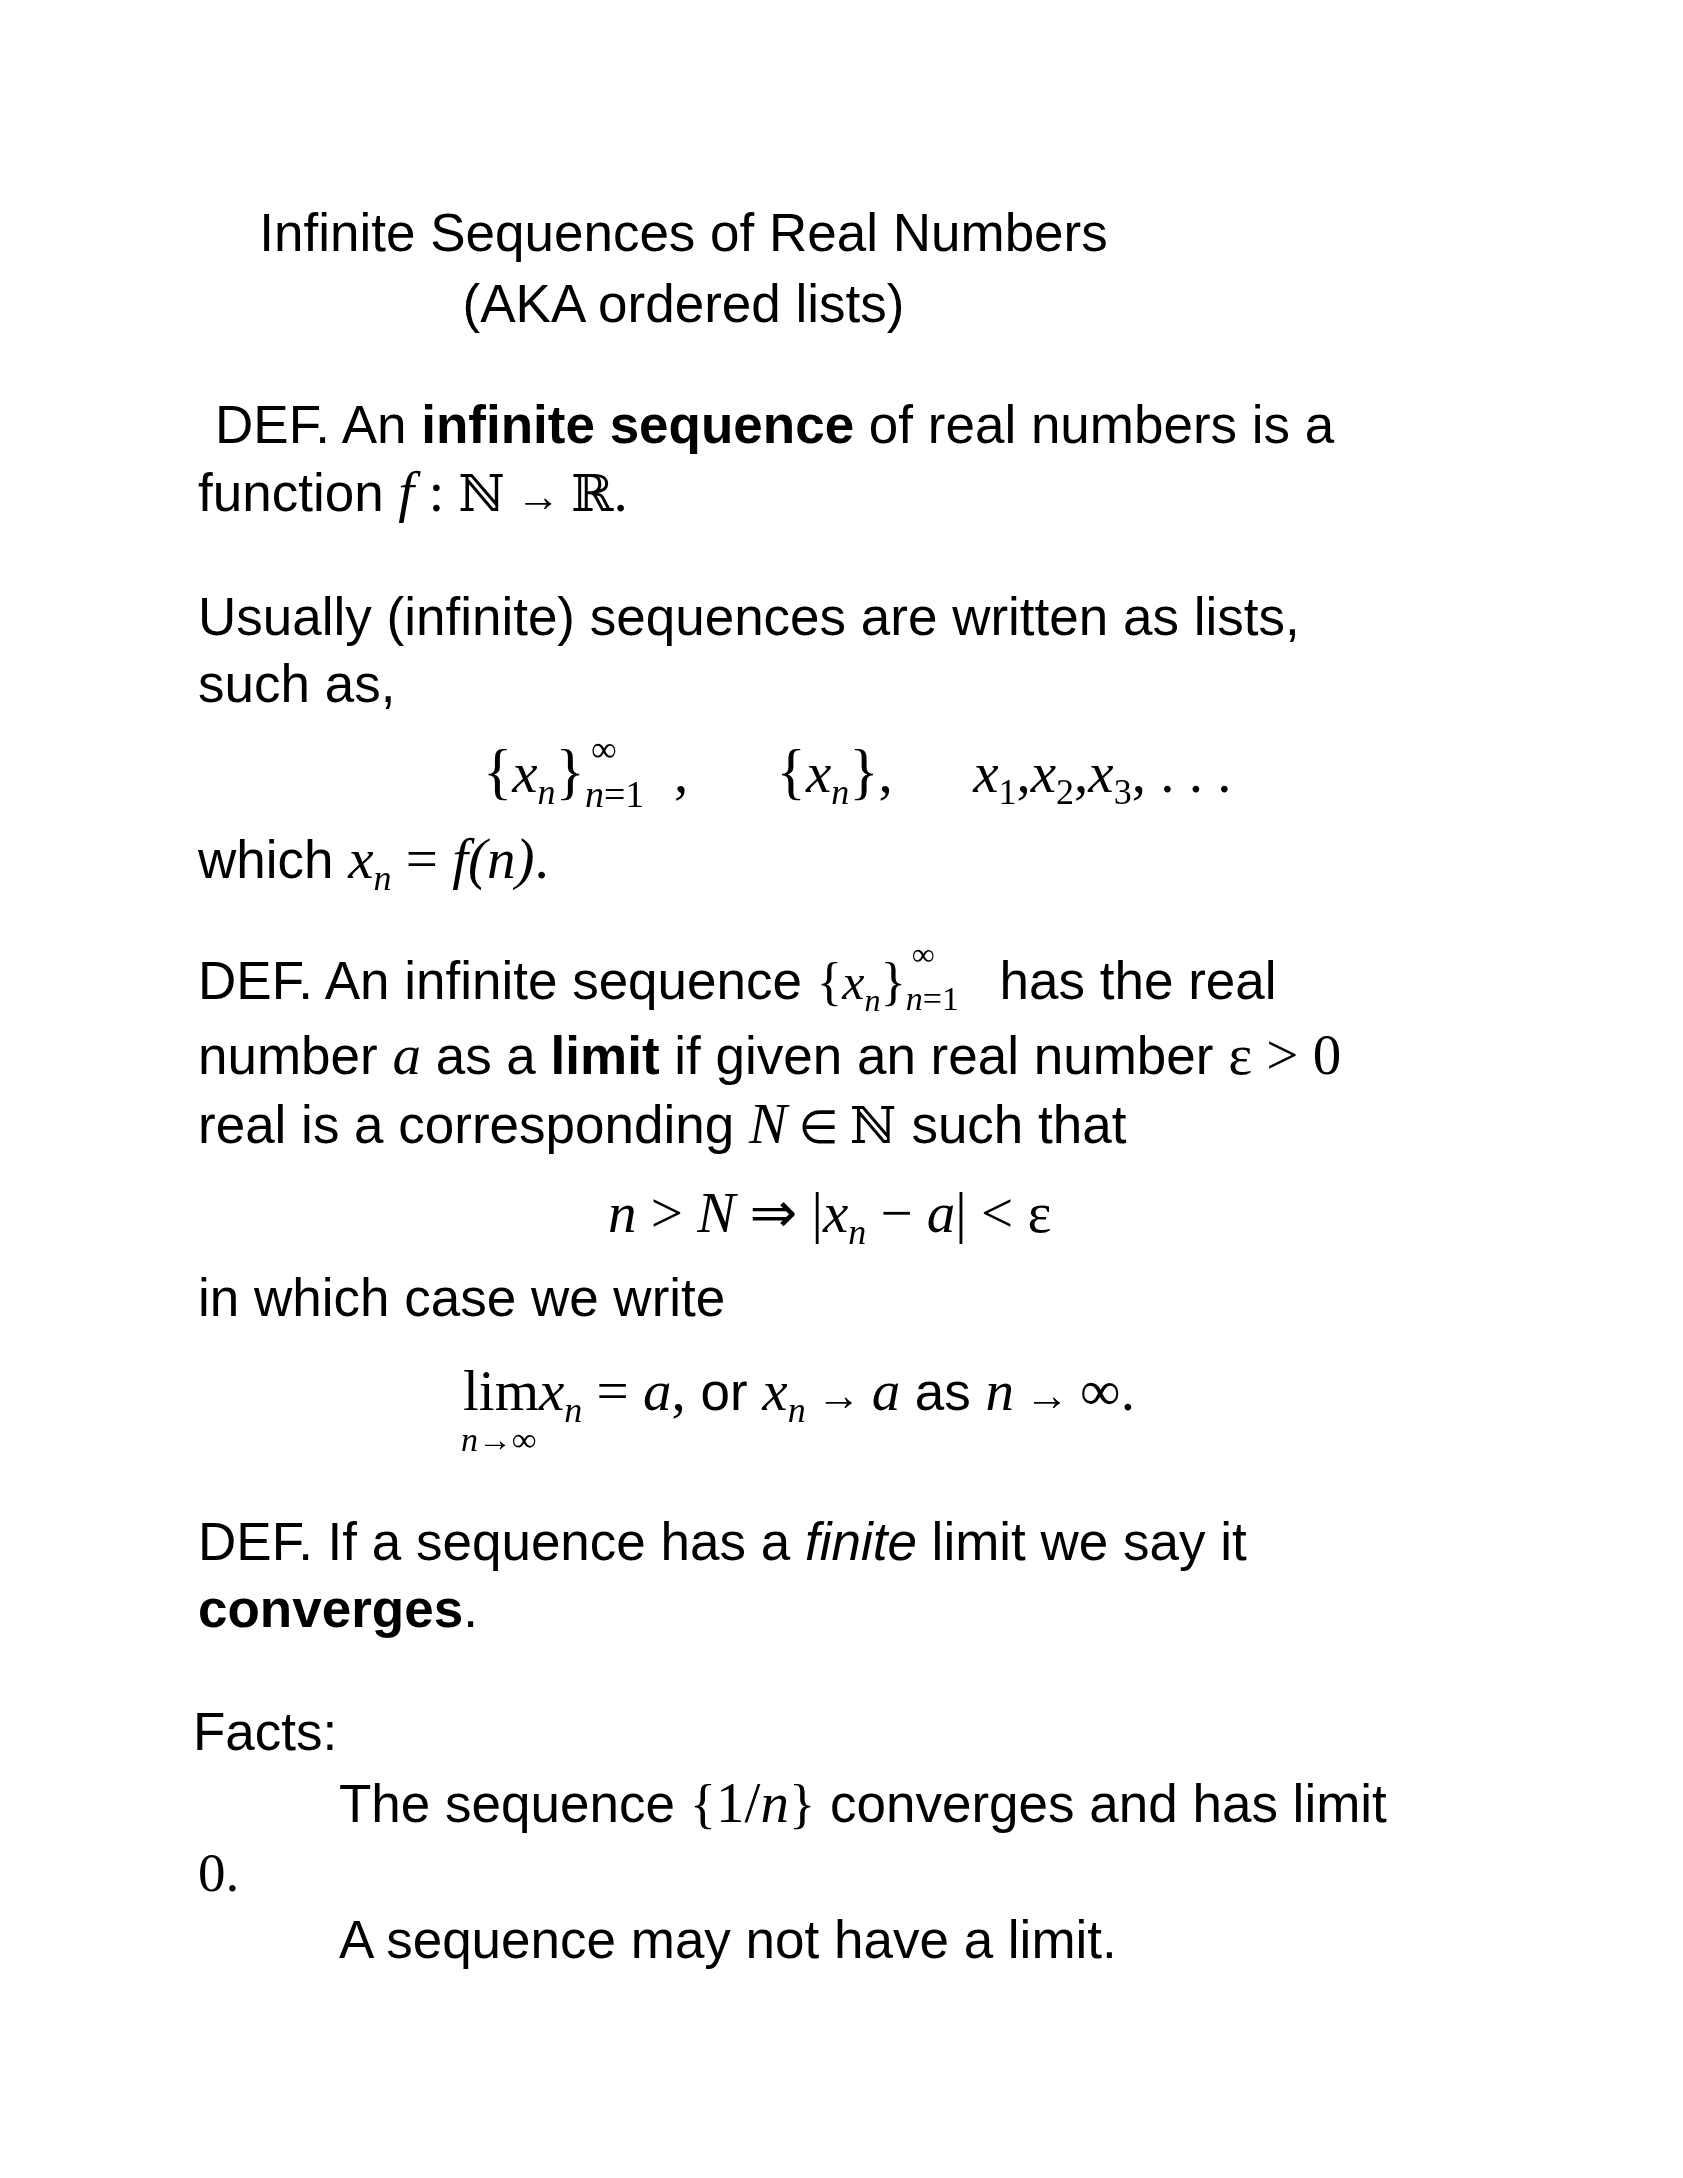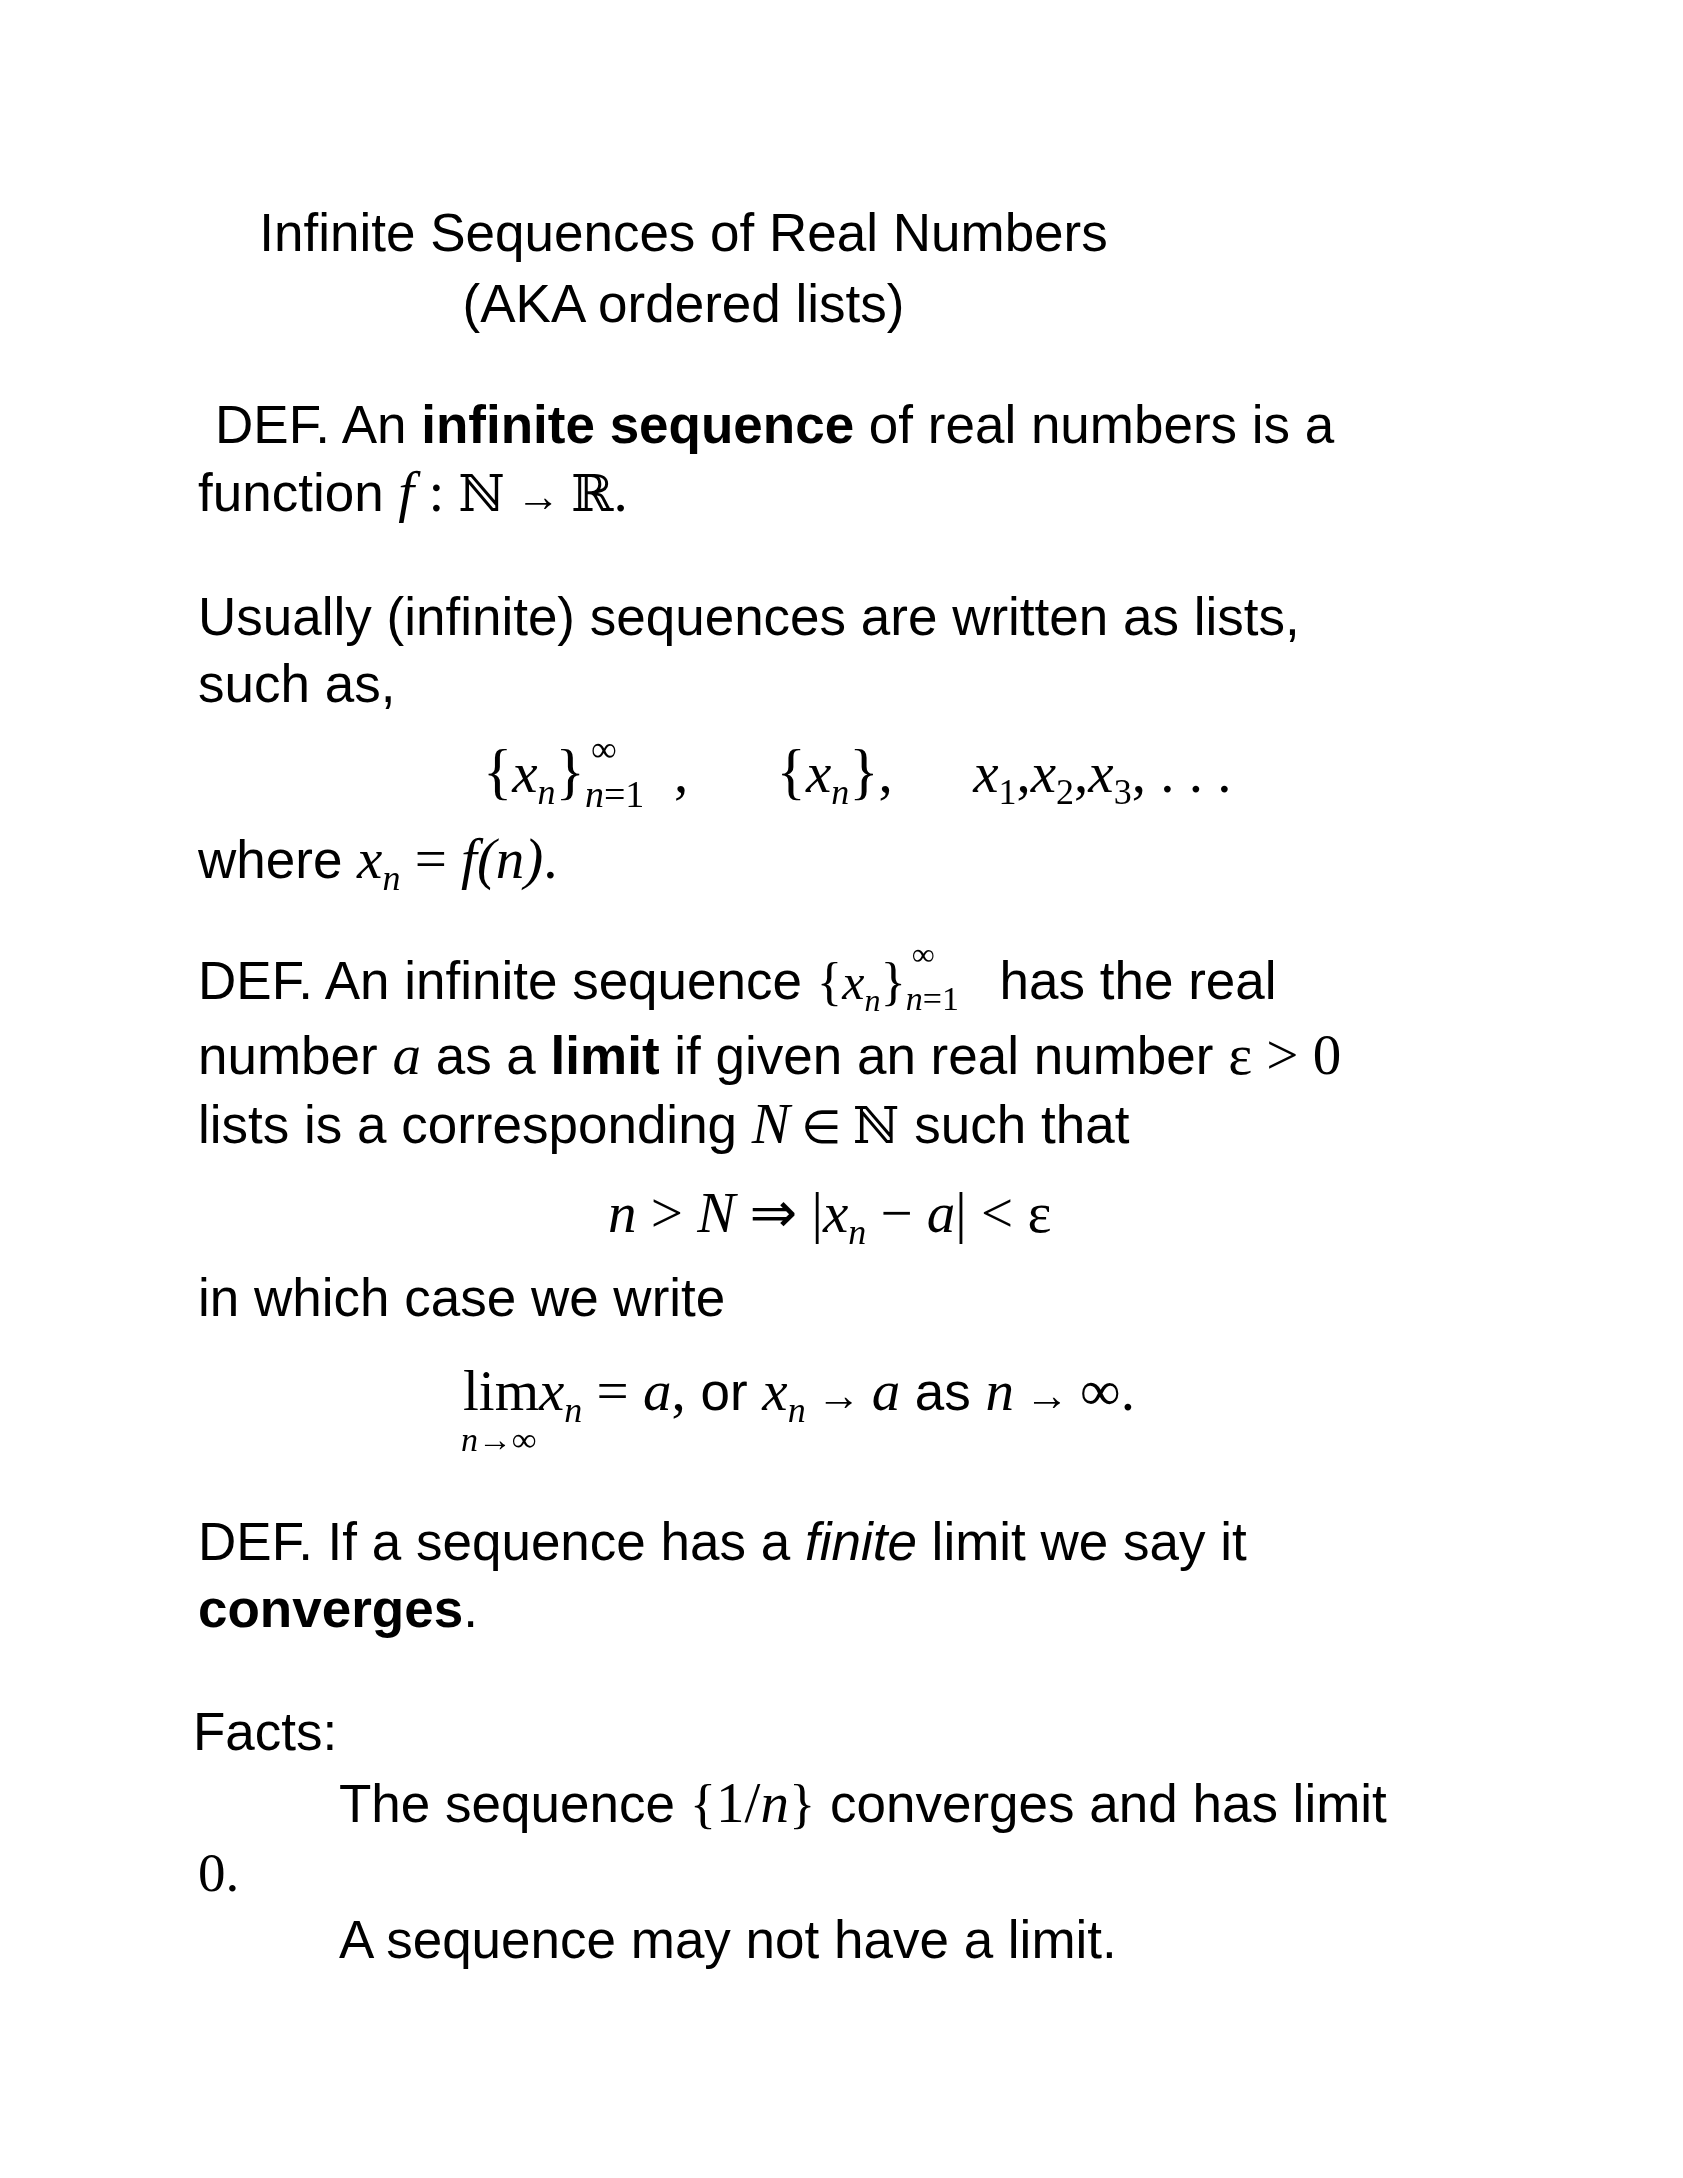--- a/index.html
+++ b/index.html
@@ -38,31 +38,31 @@
 
 <div class="line" style="left:483px; top:741px;">
   <span class="brace">{</span><span class="m">x</span><sub class="s m">n</sub><span class="brace">}</span><span class="subsup"><span class="sp">∞</span><span class="sb"><span>n</span><span class="up">=1</span></span></span><span class="mu">,</span>
   <span style="display:inline-block;width:59px;"></span>
   <span class="brace">{</span><span class="m">x</span><sub class="s m">n</sub><span class="brace">}</span><span class="mu">,</span>
   <span style="display:inline-block;width:51px;"></span>
   <span class="m">x</span><sub class="s mu">1</sub><span class="mu">,</span><span class="m">x</span><sub class="s mu">2</sub><span class="mu">,</span><span class="m">x</span><sub class="s mu">3</sub><span class="mu">, . . .</span>
 </div>
 
 <div class="line" style="left:198px; top:830px;">
-  <span>where </span><span class="m">x</span><sub class="s m">n</sub><span class="mu"> = </span><span class="m">f(n)</span><span class="mu">.</span>
+  <span>which </span><span class="m">x</span><sub class="s m">n</sub><span class="mu"> = </span><span class="m">f(n)</span><span class="mu">.</span>
 </div>
 
 <div class="line" style="left:198px; top:954px;">
   <span>DEF. An infinite sequence </span><span class="brace" style="font-size:53px;">{</span><span class="m" style="font-size:50px;">x</span><sub class="s m" style="font-size:32px;">n</sub><span class="brace" style="font-size:53px;">}</span><span class="subsup" style="width:79px;"><span class="sp" style="font-size:32px;">∞</span><span class="sb" style="font-size:34px;"><span>n</span><span class="up">=1</span></span></span><span> has the real</span>
 </div>
 <div class="line" style="left:198px; top:1026px;text-align:center;">
   <span>number </span><span class="m">a</span><span> as a </span><span class="b">limit</span><span> if given an real number </span><span class="mu">ε</span><span class="mu"> &gt; 0</span>
 </div>
 <div class="line" style="left:198px; top:1095px;">
-  <span>lists is a corresponding </span><span class="m">N</span><span class="mu" style="font-size:46px;"> ∈ </span><span class="dbl">ℕ</span><span> such that</span>
+  <span>real is a corresponding </span><span class="m">N</span><span class="mu" style="font-size:46px;"> ∈ </span><span class="dbl">ℕ</span><span> such that</span>
 </div>
 
 <div class="line" style="left:608px; top:1184px;">
   <span class="m">n</span><span class="mu"> &gt; </span><span class="m">N</span><span class="mu"> ⇒ </span><span class="mu">|</span><span class="m">x</span><sub class="s m">n</sub><span class="mu"> − </span><span class="m">a</span><span class="mu">|</span><span class="mu"> &lt; </span><span class="mu">ε</span>
 </div>
 
 <div class="line" style="left:198px; top:1271px;">in which case we write</div>
 
 <div class="line" style="left:463px; top:1362px;">
   <span class="lim mu"><span>lim</span><span class="under">n→∞</span></span><span class="m">x</span><sub class="s m">n</sub><span class="mu"> = </span><span class="m">a</span><span class="mu">,</span><span> or </span><span class="m">x</span><sub class="s m">n</sub><span class="mu" style="font-size:44px;"> → </span><span class="m">a</span><span> as </span><span class="m">n</span><span class="mu" style="font-size:44px;"> → </span><span class="mu">∞</span><span class="mu">.</span>

